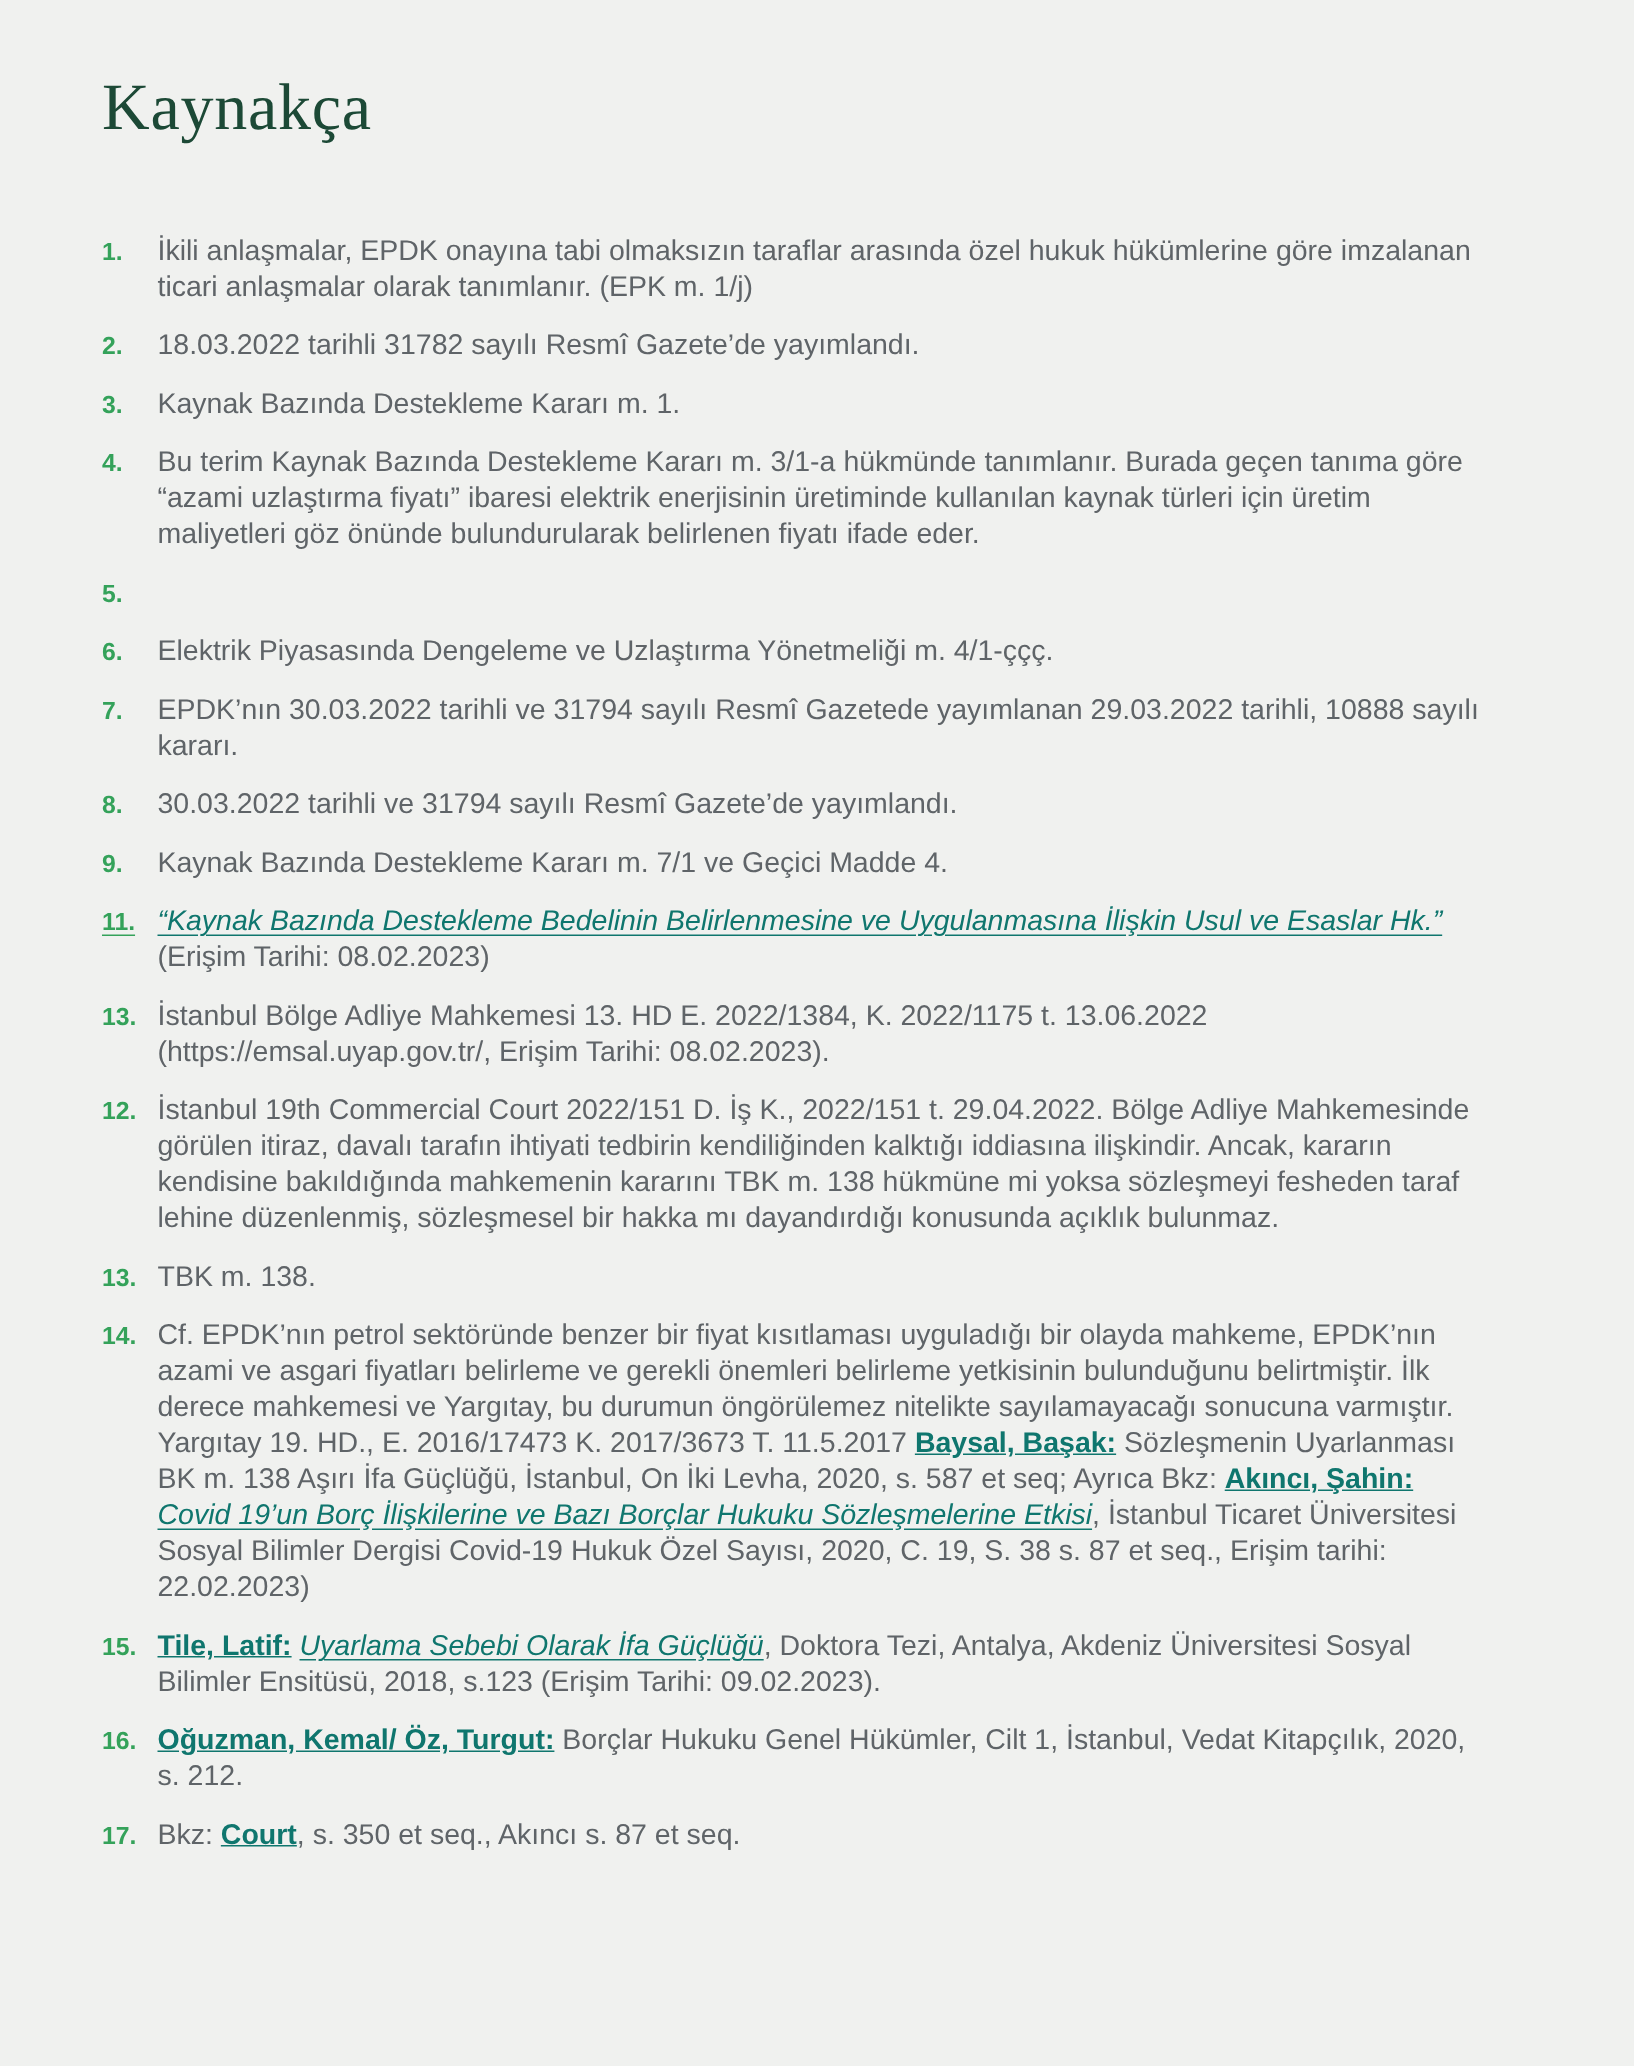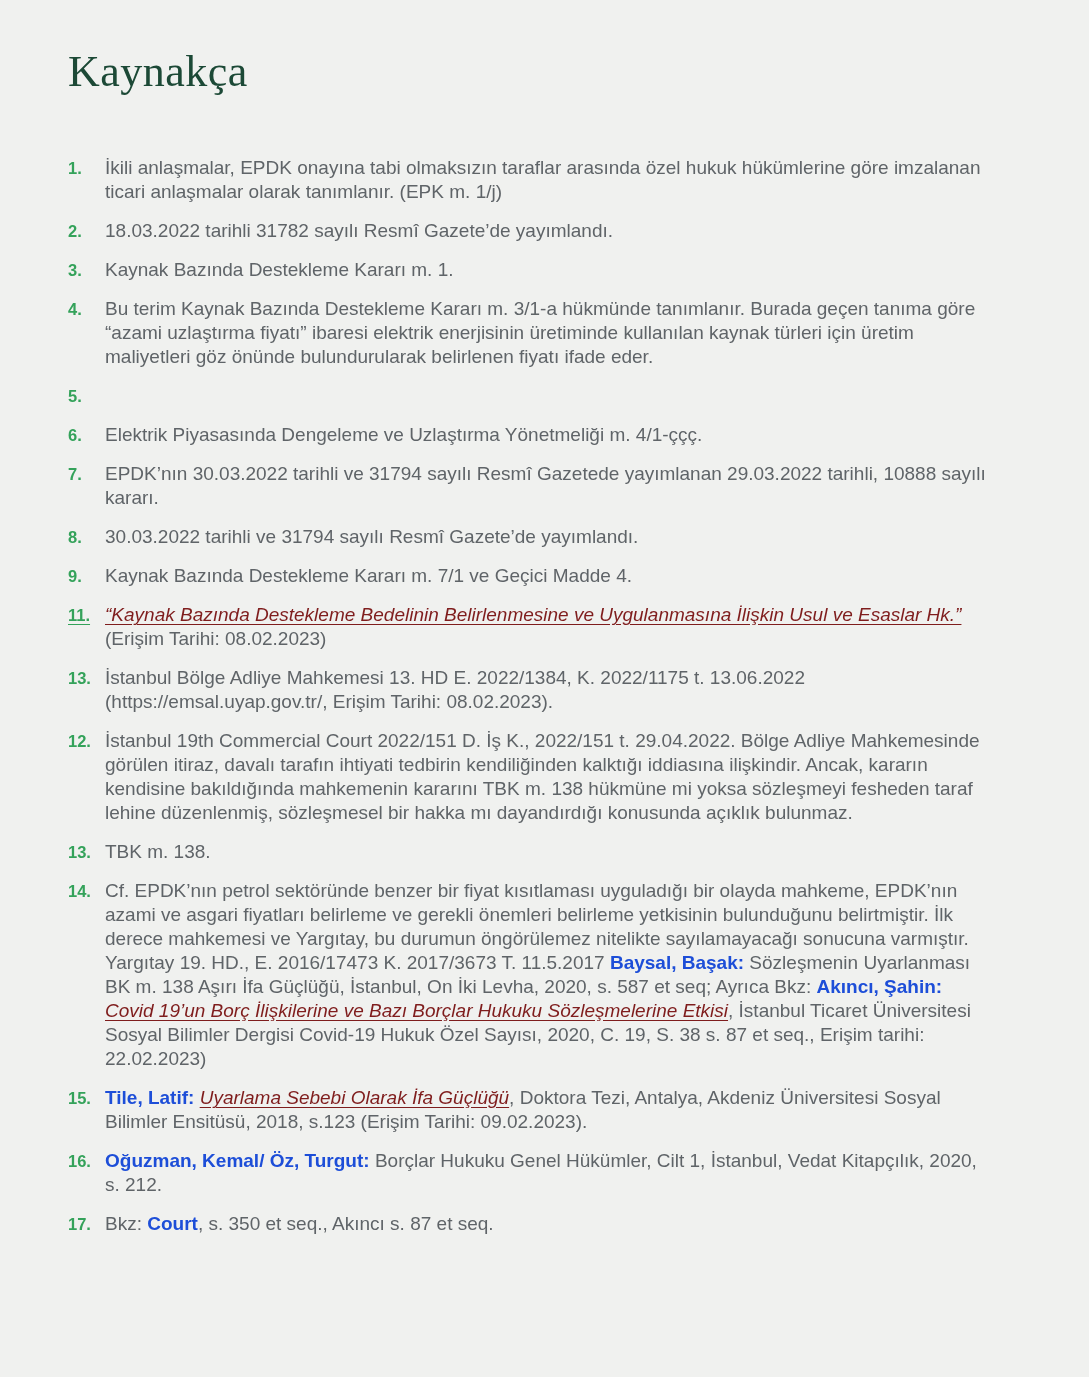--- a/index.html
+++ b/index.html
@@ -47,24 +47,25 @@
     cursor: pointer;
   }
   .ref-text {
     max-width: 883px;
     color: #5f6468;
     font-size: 19px;
     line-height: 24px;
   }
   .ref-text .bold {
     font-weight: 700;
-    color: #1d4ed8;
+    color: #0f766e;
+    text-decoration: underline;
   }
   .ref-link {
-    color: #7f1d1d;
+    color: #0f766e;
     font-style: italic;
     text-decoration: underline;
     text-underline-offset: 3px;
     cursor: pointer;
     margin-top: 44px;
   }
 </style>
 </head>
 <body>
 

